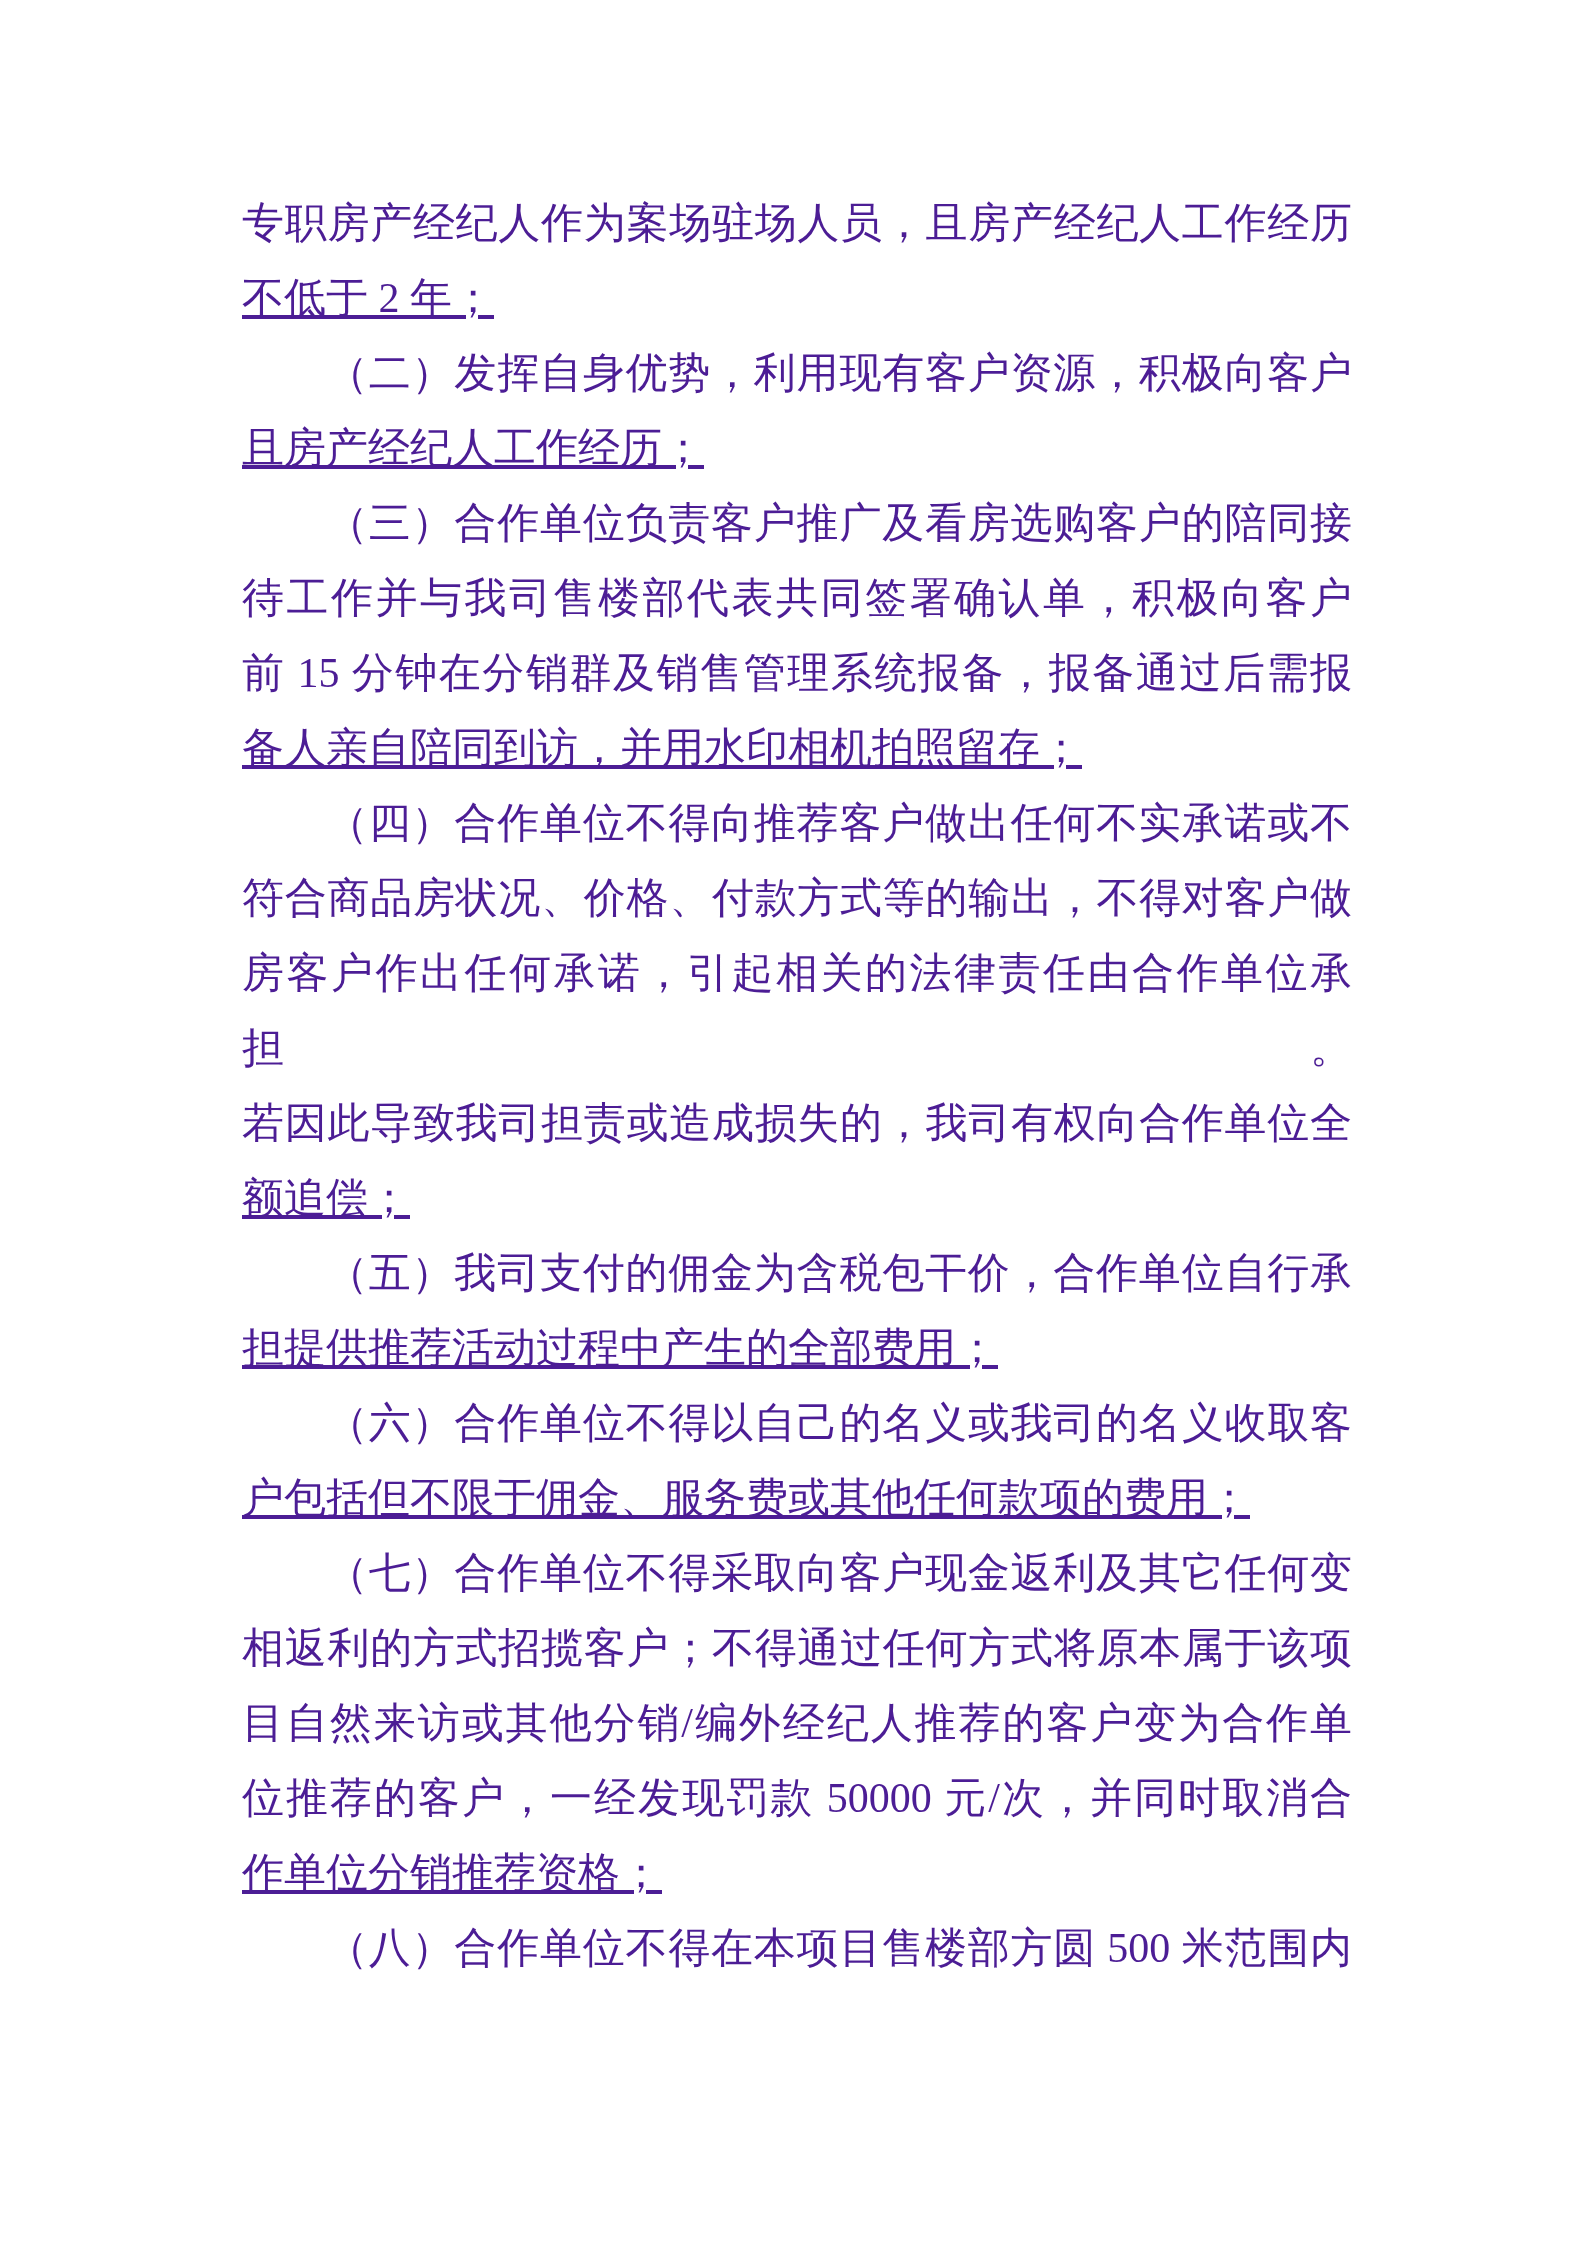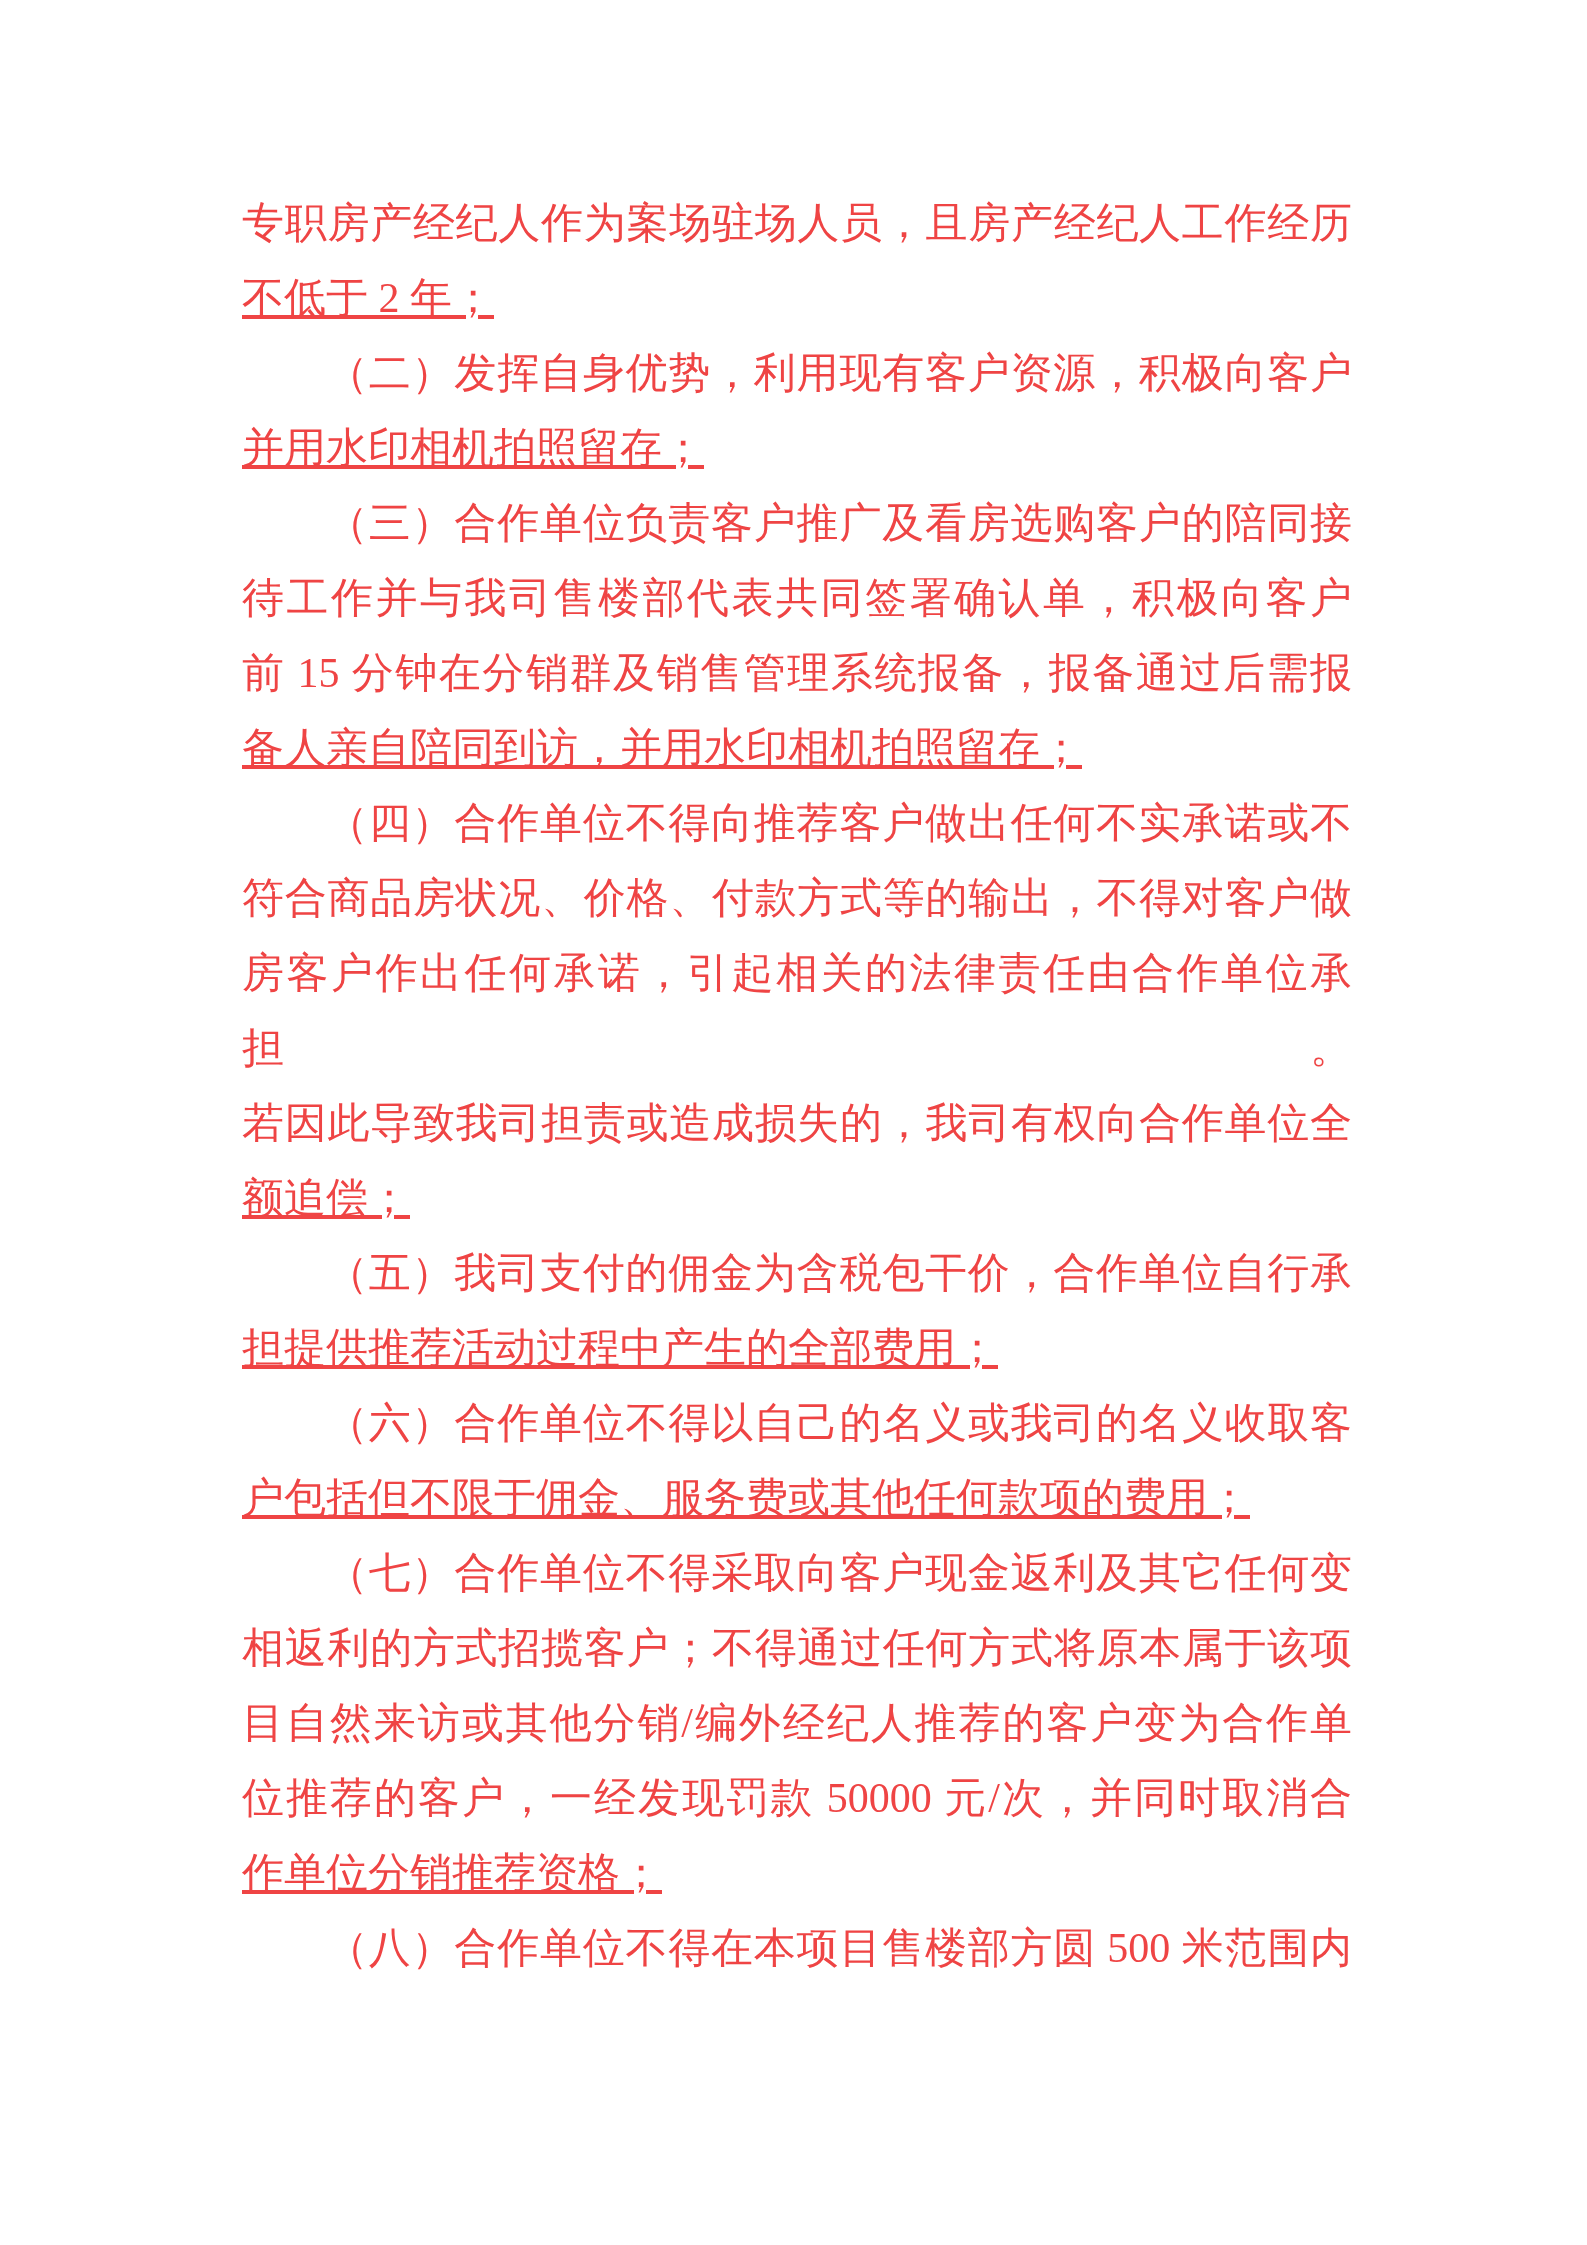--- a/index.html
+++ b/index.html
@@ -12,21 +12,21 @@
     position: relative;
     background: #ffffff;
     font-family: "Liberation Serif", "DejaVu Serif", serif;
     overflow: hidden;
   }
   .doc-body {
     position: absolute;
     left: 242px;
     top: 186px;
     width: 1110px;
-    color: #ef4444;
+    color: #4c1d95;
     font-size: 42px;
     line-height: 75px;
     font-weight: 400;
   }
   .line {
     text-align: justify;
     white-space: normal;
   }
   .line.fill {
     text-align-last: justify;
@@ -39,21 +39,21 @@
     text-indent: 2em;
   }
 </style>
 </head>
 <body>
 
 <div class="doc-body">
   <div class="line fill">专职房产经纪人作为案场驻场人员，且房产经纪人工作经历</div>
   <div class="line end">不低于 2 年；</div>
   <div class="line fill indent">（二）发挥自身优势，利用现有客户资源，积极向客户</div>
-  <div class="line end">并用水印相机拍照留存；</div>
+  <div class="line end">且房产经纪人工作经历；</div>
   <div class="line fill indent">（三）合作单位负责客户推广及看房选购客户的陪同接</div>
   <div class="line fill">待工作并与我司售楼部代表共同签署确认单，积极向客户</div>
   <div class="line fill">前 15 分钟在分销群及销售管理系统报备，报备通过后需报</div>
   <div class="line end">备人亲自陪同到访，并用水印相机拍照留存；</div>
   <div class="line fill indent">（四）合作单位不得向推荐客户做出任何不实承诺或不</div>
   <div class="line fill">符合商品房状况、价格、付款方式等的输出，不得对客户做</div>
   <div class="line fill">房客户作出任何承诺，引起相关的法律责任由合作单位承担。</div>
   <div class="line fill">若因此导致我司担责或造成损失的，我司有权向合作单位全</div>
   <div class="line end">额追偿；</div>
   <div class="line fill indent">（五）我司支付的佣金为含税包干价，合作单位自行承</div>

